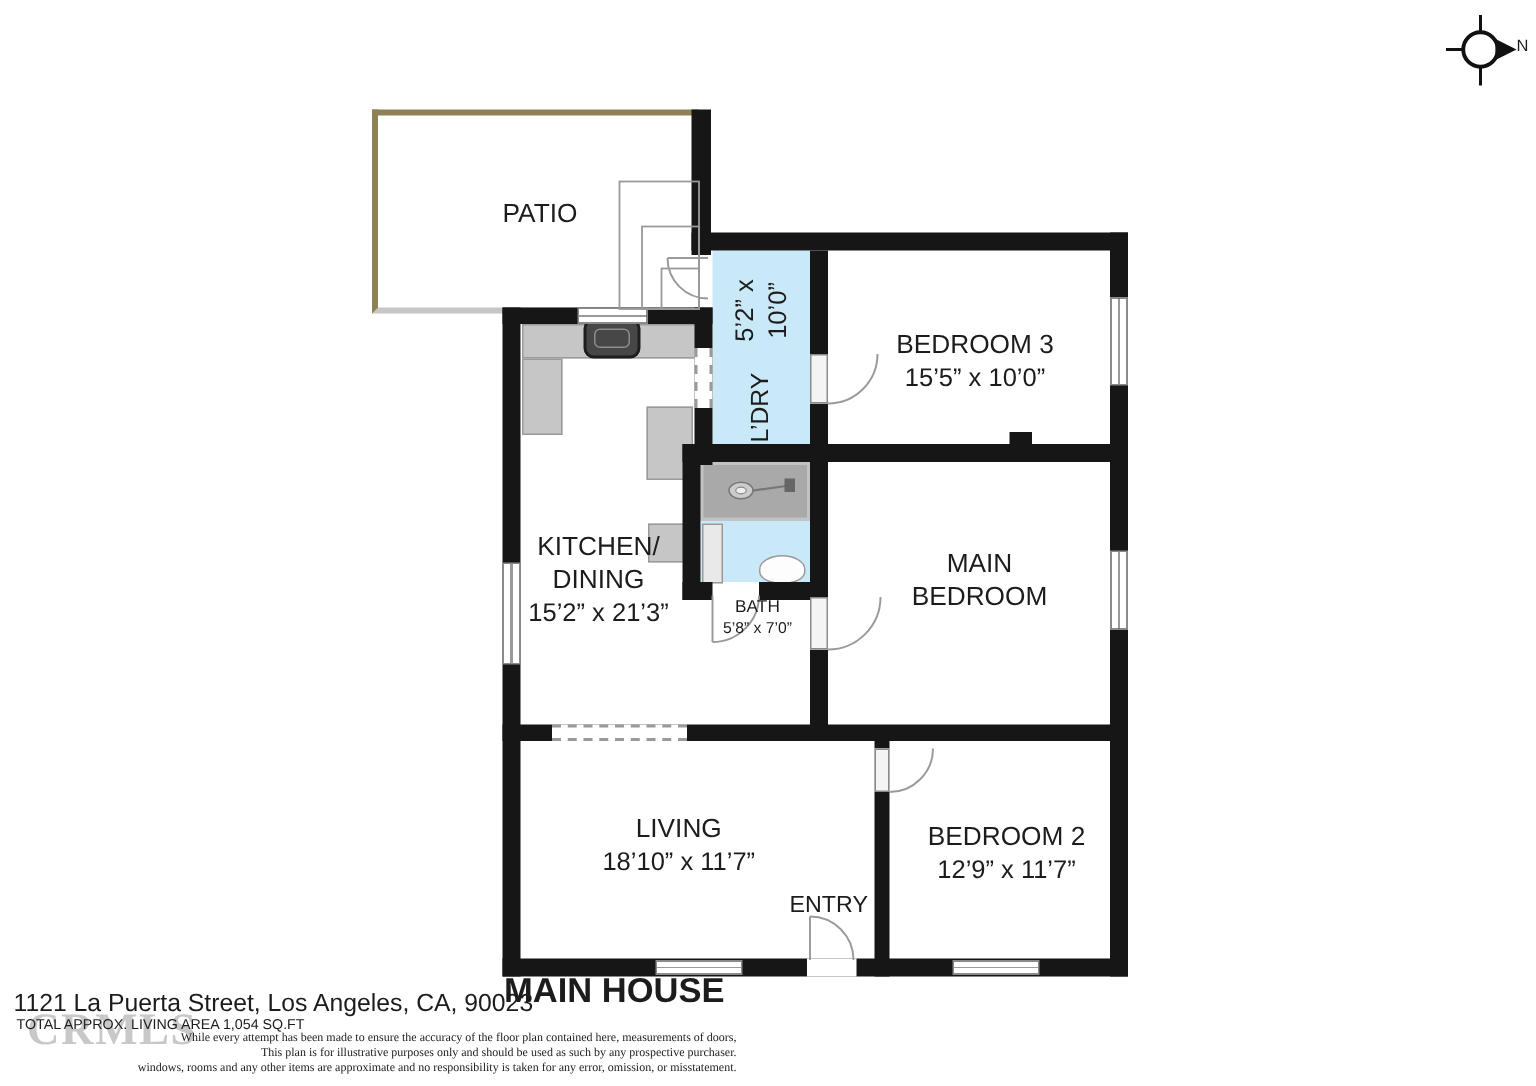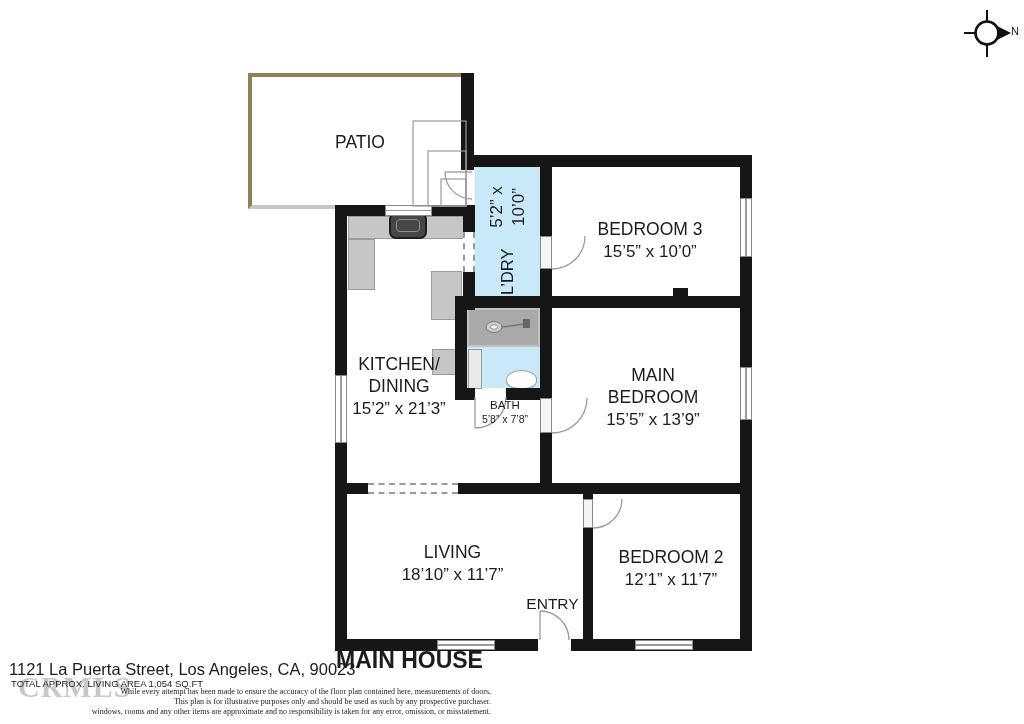--- a/index.html
+++ b/index.html
@@ -152,41 +152,40 @@
   </div>
 
   <div class="lbl" style="left:333px;top:323px;width:132px;margin-top:31px;">
     <div>KITCHEN/</div>
     <div>DINING</div>
     <div class="dims">15’2” x 21’3”</div>
   </div>
 
   <div class="lbl" id="bath-label" style="left:469px;top:368px;width:72px;margin-top:30px;">
     <div>BATH</div>
-    <div class="dims">5’8” x 7’8”</div>
+    <div class="dims">5’8” x 7’0”</div>
   </div>
 
   <div class="lbl" style="left:553px;top:365px;width:200px;">
     <div>MAIN</div>
     <div>BEDROOM</div>
-    <div class="dims">15’5” x 13’9”</div>
   </div>
 
   <div class="lbl" style="left:340px;top:542px;width:225px;">
     <div>LIVING</div>
     <div class="dims">18’10” x 11’7”</div>
   </div>
 
   <div class="lbl" id="entry-label" style="left:510px;top:594px;width:85px;">
     <span>ENTRY</span>
   </div>
 
   <div class="lbl" style="left:571px;top:547px;width:200px;">
     <div>BEDROOM 2</div>
-    <div class="dims">12’1” x 11’7”</div>
+    <div class="dims">12’9” x 11’7”</div>
   </div>
 
   <div class="lbl" id="plan-title" style="left:336px;top:646px;width:300px;">MAIN HOUSE</div>
   <div class="lbl" id="watermark" style="left:2px;top:668px;">CRMLS</div>
   <div class="lbl" id="address" style="left:9px;top:659px;width:400px;">1121 La Puerta Street, Los Angeles, CA, 90023</div>
   <div class="lbl" id="area-note" style="left:11px;top:678px;width:400px;">TOTAL APPROX. LIVING AREA 1,054 SQ.FT</div>
   <div class="lbl" id="disclaimer" style="left:11px;top:687px;width:480px;">
     <div>While every attempt has been made to ensure the accuracy of the floor plan contained here, measurements of doors,</div>
     <div>This plan is for illustrative purposes only and should be used as such by any prospective purchaser.</div>
     <div>windows, rooms and any other items are approximate and no responsibility is taken for any error, omission, or misstatement.</div>

